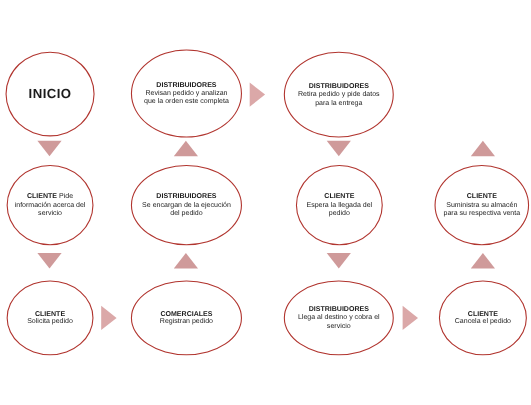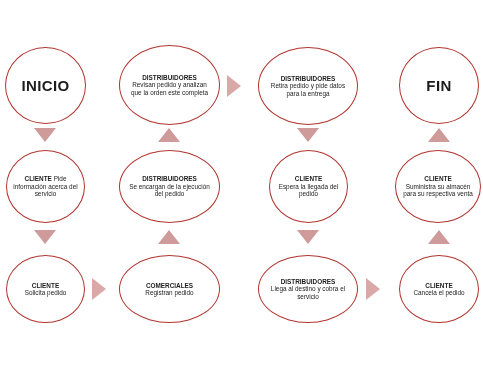--- a/index.html
+++ b/index.html
@@ -29,21 +29,21 @@
     text-align: center;
     line-height: 1.16;
     color: #1c1c1c;
     font-size: 6.4px;
     padding: 0 6px;
   }
   .node-text .role {
     font-weight: bold;
   }
   .terminal .node-text {
-    font-size: 15px;
+    font-size: 12px;
     font-weight: bold;
     letter-spacing: 0.4px;
   }
   .arrow {
     position: absolute;
     width: 0;
     height: 0;
   }
   .arrow.down {
     border-left: 11px solid transparent;
@@ -79,25 +79,20 @@
     </div>
   </div>
 
   <div class="node" style="left:258px; top:47px; width:100px; height:78px;">
     <div class="node-text">
       <span class="role">DISTRIBUIDORES</span><br>
       <span>Retira pedido y pide datos para la entrega</span>
     </div>
   </div>
 
-  <div class="node terminal" style="left:399px; top:47px; width:80px; height:77px;">
-    <div class="node-text">
-      <span class="role">FIN</span>
-    </div>
-  </div>
 
   <div class="node" style="left:6px; top:150px; width:79px; height:73px;">
     <div class="node-text">
       <span class="role">CLIENTE</span>
       <span>Pide información acerca del servicio</span>
     </div>
   </div>
 
   <div class="node" style="left:119px; top:150px; width:101px; height:73px;">
     <div class="node-text">

